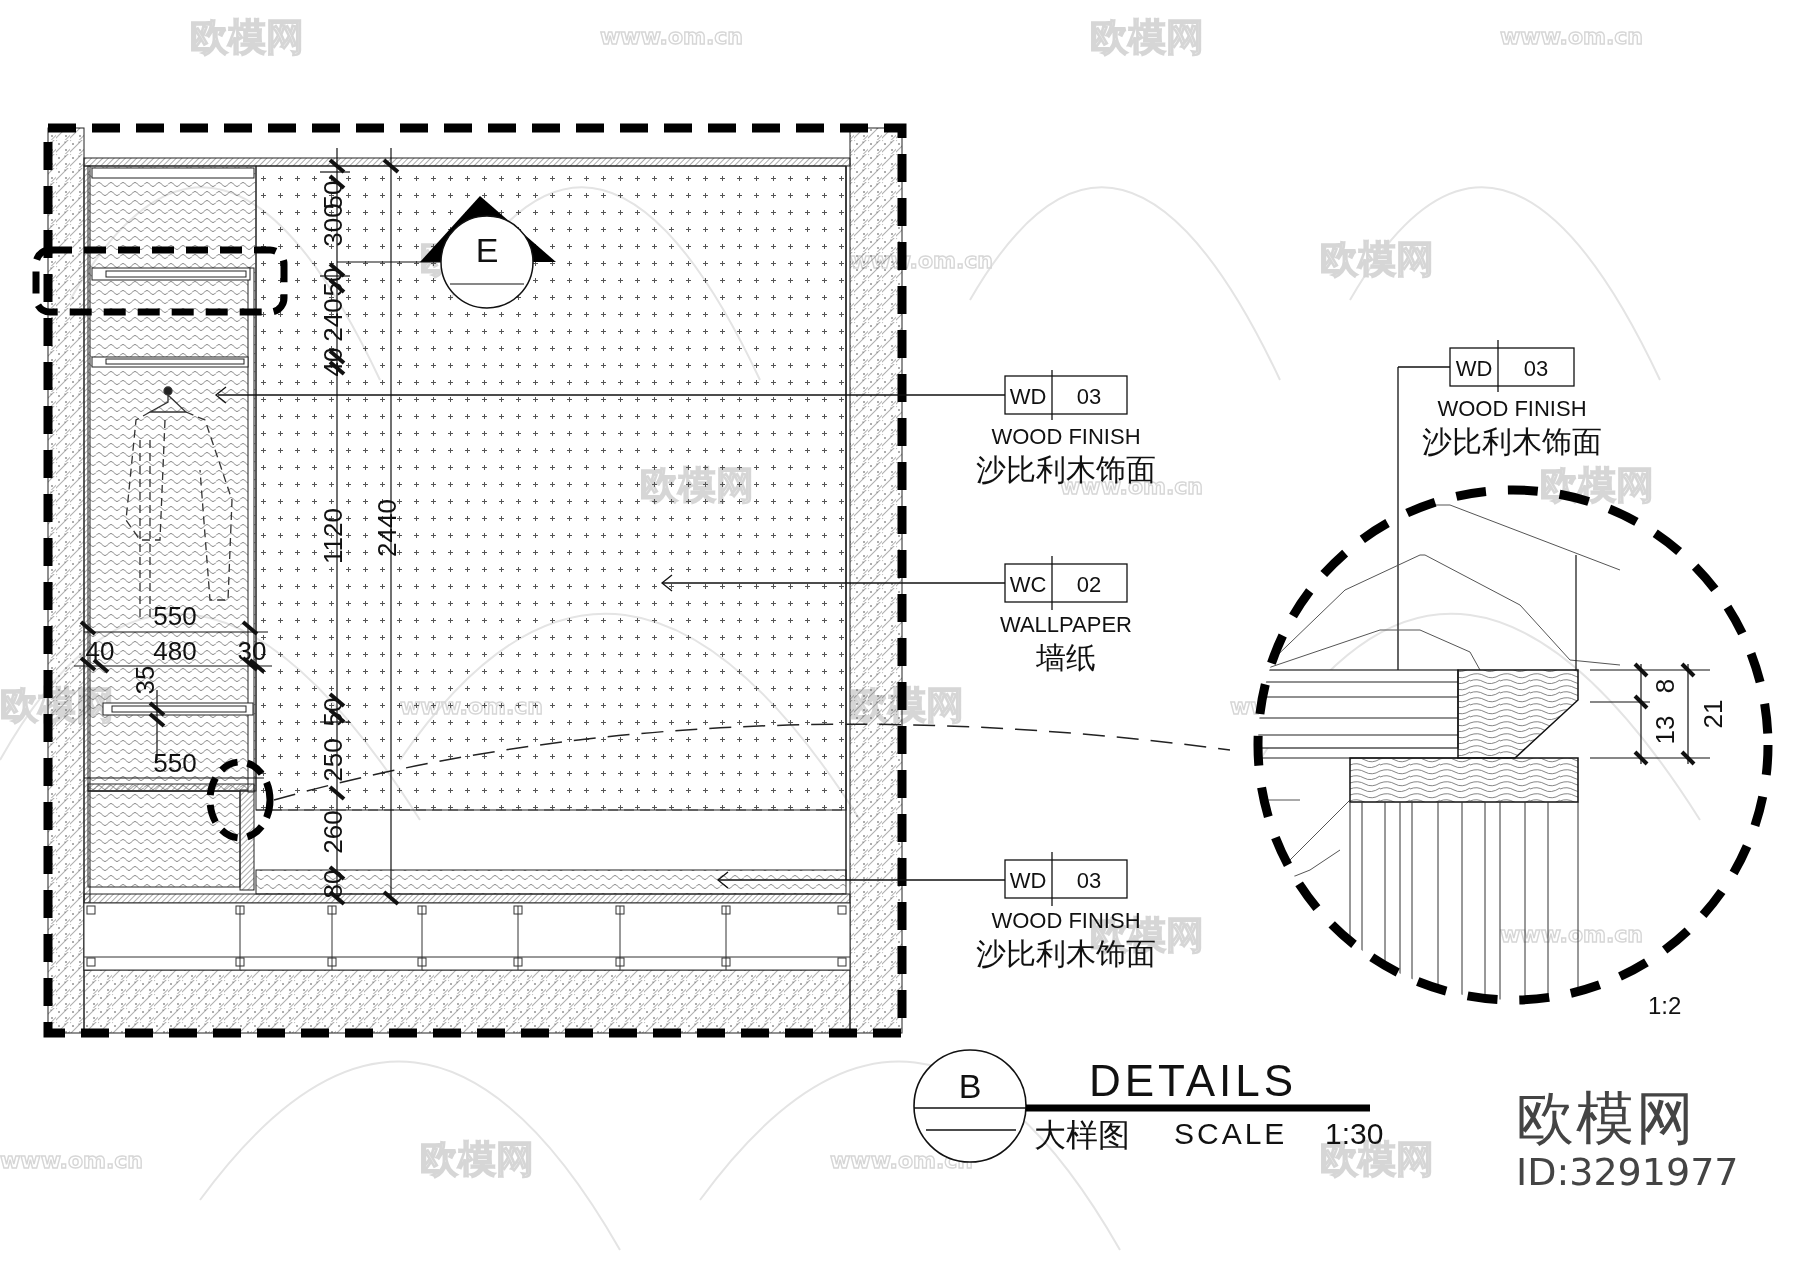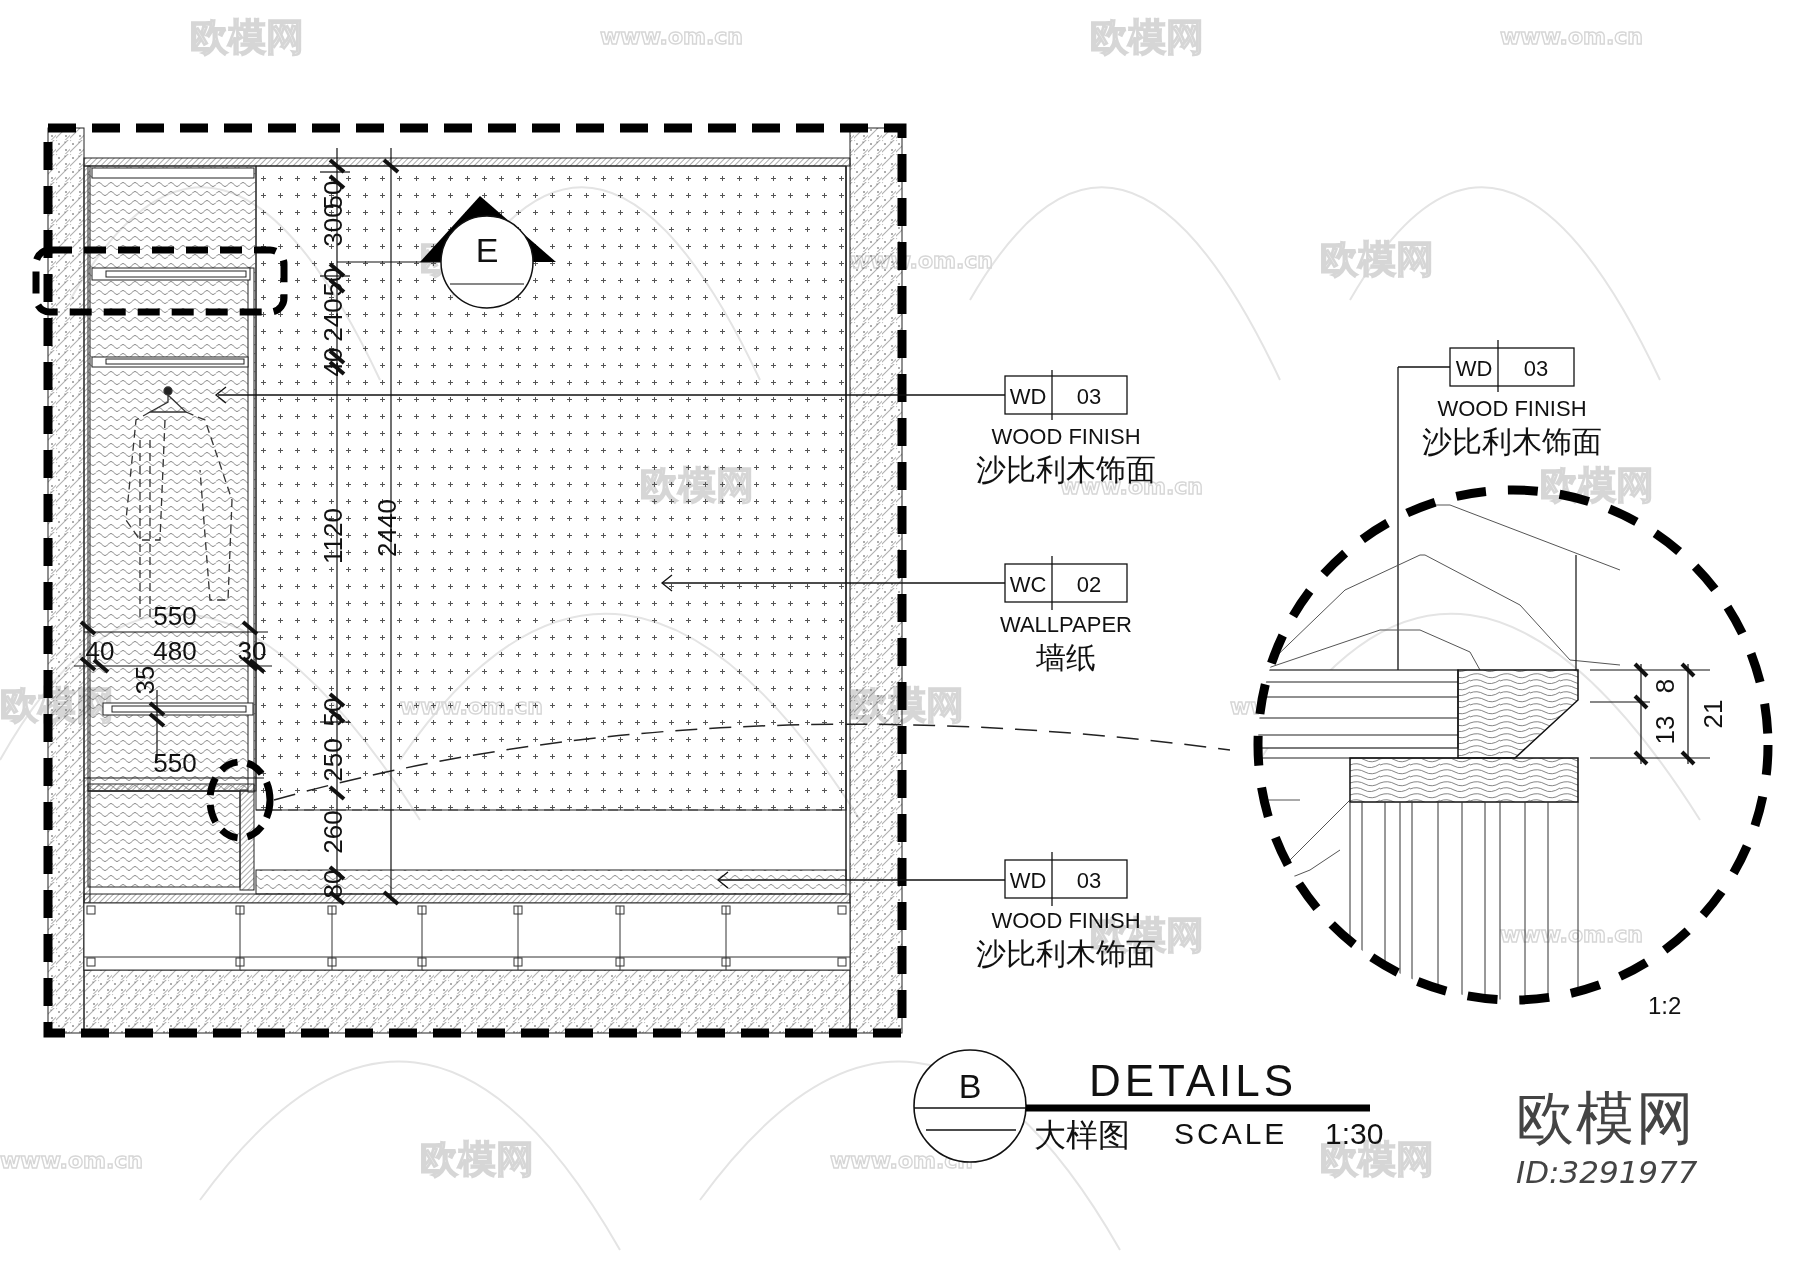--- a/index.html
+++ b/index.html
@@ -3,21 +3,21 @@
 <meta charset="utf-8">
 <style>
   html, body { margin: 0; padding: 0; background: #ffffff; }
   body { width: 1800px; height: 1272px; position: relative; overflow: hidden;
          font-family: "DejaVu Sans", sans-serif; }
   #canvas { position: absolute; left: 0; top: 0; width: 1800px; height: 1272px; }
   svg text { font-family: "Liberation Sans", sans-serif; fill: #111; }
   .wm text { fill: none; stroke: #d6d6d6; stroke-width: 1.4; font-family: "DejaVu Sans", sans-serif; font-weight: bold; }
   .brand { position: absolute; left: 1516px; top: 1086px; color: #444; font-family: "DejaVu Sans", sans-serif; }
   .brand .name { font-size: 58px; letter-spacing: 2px; line-height: 64px; }
-  .brand .id { font-size: 31px; line-height: 44px; font-style: italic; }
+  .brand .id { font-size: 38px; line-height: 44px; }
 </style>
 </head>
 <body>
 
 <svg id="canvas" viewBox="0 0 1800 1272" xmlns="http://www.w3.org/2000/svg">
   <defs>
     <pattern id="dots" width="17" height="17" patternUnits="userSpaceOnUse">
       <path d="M6 8.5h5M8.5 6v5" stroke="#555" stroke-width="1"></path>
     </pattern>
     <pattern id="hatch" width="8" height="8" patternUnits="userSpaceOnUse" patternTransform="rotate(45)">

